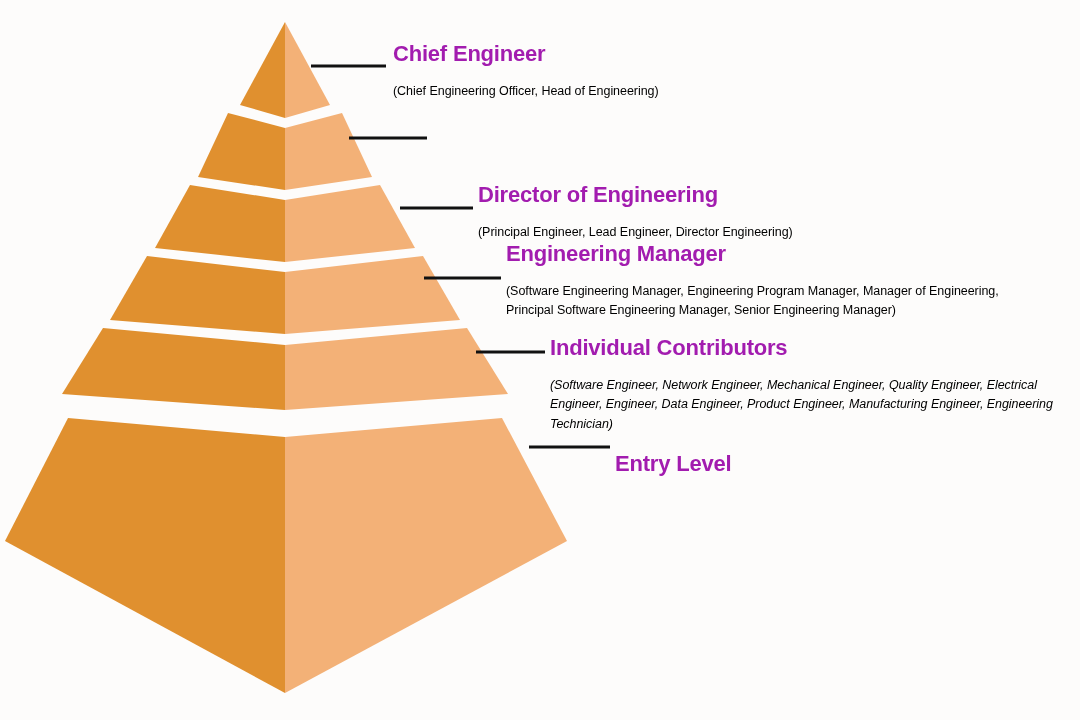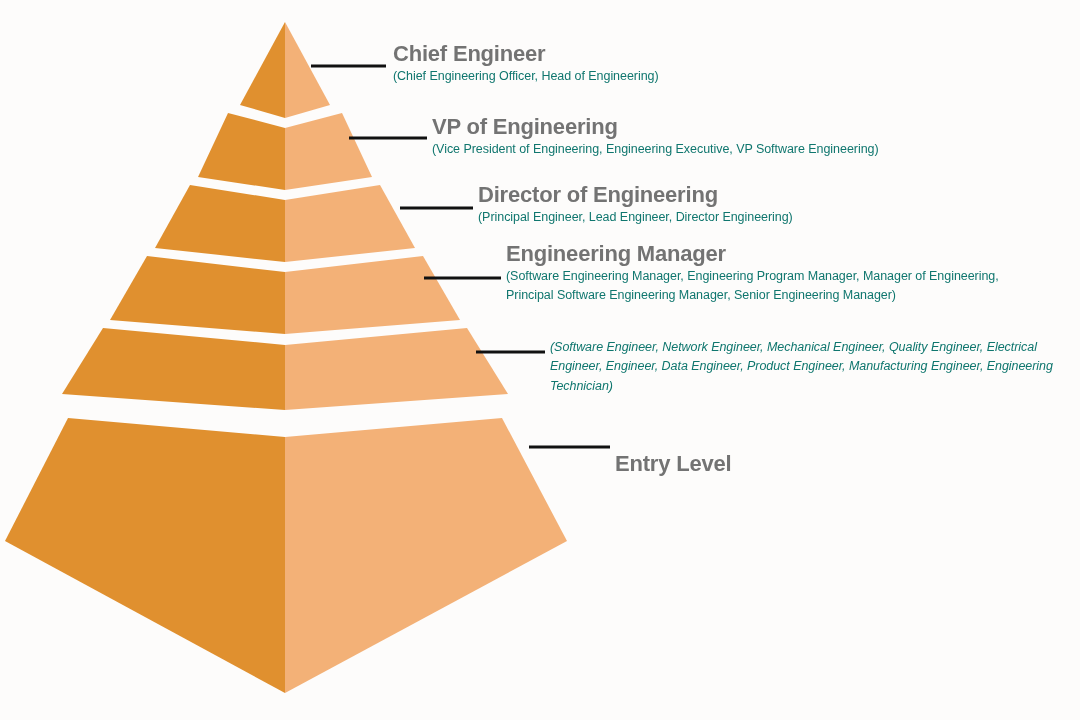--- a/index.html
+++ b/index.html
@@ -27,31 +27,31 @@
     width: 1080px;
     height: 720px;
   }
   .label-group {
     position: absolute;
     color: #111111;
   }
   .label-title {
     font-size: 22px;
     font-weight: 700;
-    color: #737373;
+    color: #a21caf;
     letter-spacing: -0.2px;
     line-height: 1.05;
     white-space: nowrap;
   }
   .label-sub {
     font-size: 12.5px;
     font-weight: 400;
-    color: #0f766e;
+    color: #000000;
     line-height: 1.55;
-    margin-top: 2px;
+    margin-top: 17px;
     letter-spacing: -0.05px;
   }
   
   #label-1 { left: 393px; top: 42px; }
   #label-1 .label-sub { width: 420px; }
 
   #label-2 { left: 432px; top: 115px; }
   #label-2 .label-sub { width: 470px; }
 
   #label-3 { left: 478px; top: 183px; }
@@ -109,36 +109,33 @@
     <line x1="424" y1="278" x2="501" y2="278" stroke="#111111" stroke-width="3"></line>
     <line x1="476" y1="352" x2="545" y2="352" stroke="#111111" stroke-width="3"></line>
     <line x1="529" y1="447" x2="610" y2="447" stroke="#111111" stroke-width="3"></line>
   </svg>
 
   <div class="label-group" id="label-1">
     <div class="label-title">Chief Engineer</div>
     <div class="label-sub">(Chief Engineering Officer, Head of Engineering)</div>
   </div>
 
-  <div class="label-group" id="label-2">
-    <div class="label-title">VP of Engineering</div>
-    <div class="label-sub">(Vice President of Engineering, Engineering Executive, VP Software Engineering)</div>
-  </div>
 
   <div class="label-group" id="label-3">
     <div class="label-title">Director of Engineering</div>
     <div class="label-sub">(Principal Engineer, Lead Engineer, Director Engineering)</div>
   </div>
 
   <div class="label-group" id="label-4">
     <div class="label-title">Engineering Manager</div>
     <div class="label-sub">(Software Engineering Manager, Engineering Program Manager, Manager of Engineering, Principal Software Engineering Manager, Senior Engineering Manager)</div>
   </div>
 
   <div class="label-group" id="label-5">
+    <div class="label-title">Individual Contributors</div>
     <div class="label-sub">(Software Engineer, Network Engineer, Mechanical Engineer, Quality Engineer, Electrical Engineer, Engineer, Data Engineer, Product Engineer, Manufacturing Engineer, Engineering Technician)</div>
   </div>
 
   <div class="label-group" id="label-6">
     <div class="label-title">Entry Level</div>
   </div>
 
 </div>
 
 </body></html>

